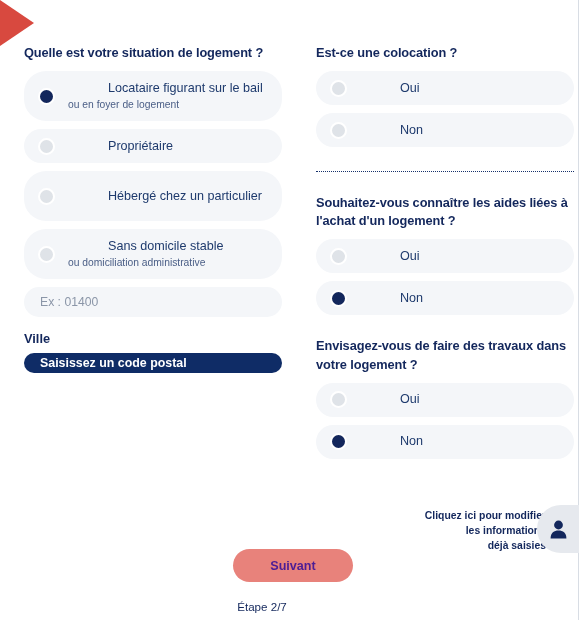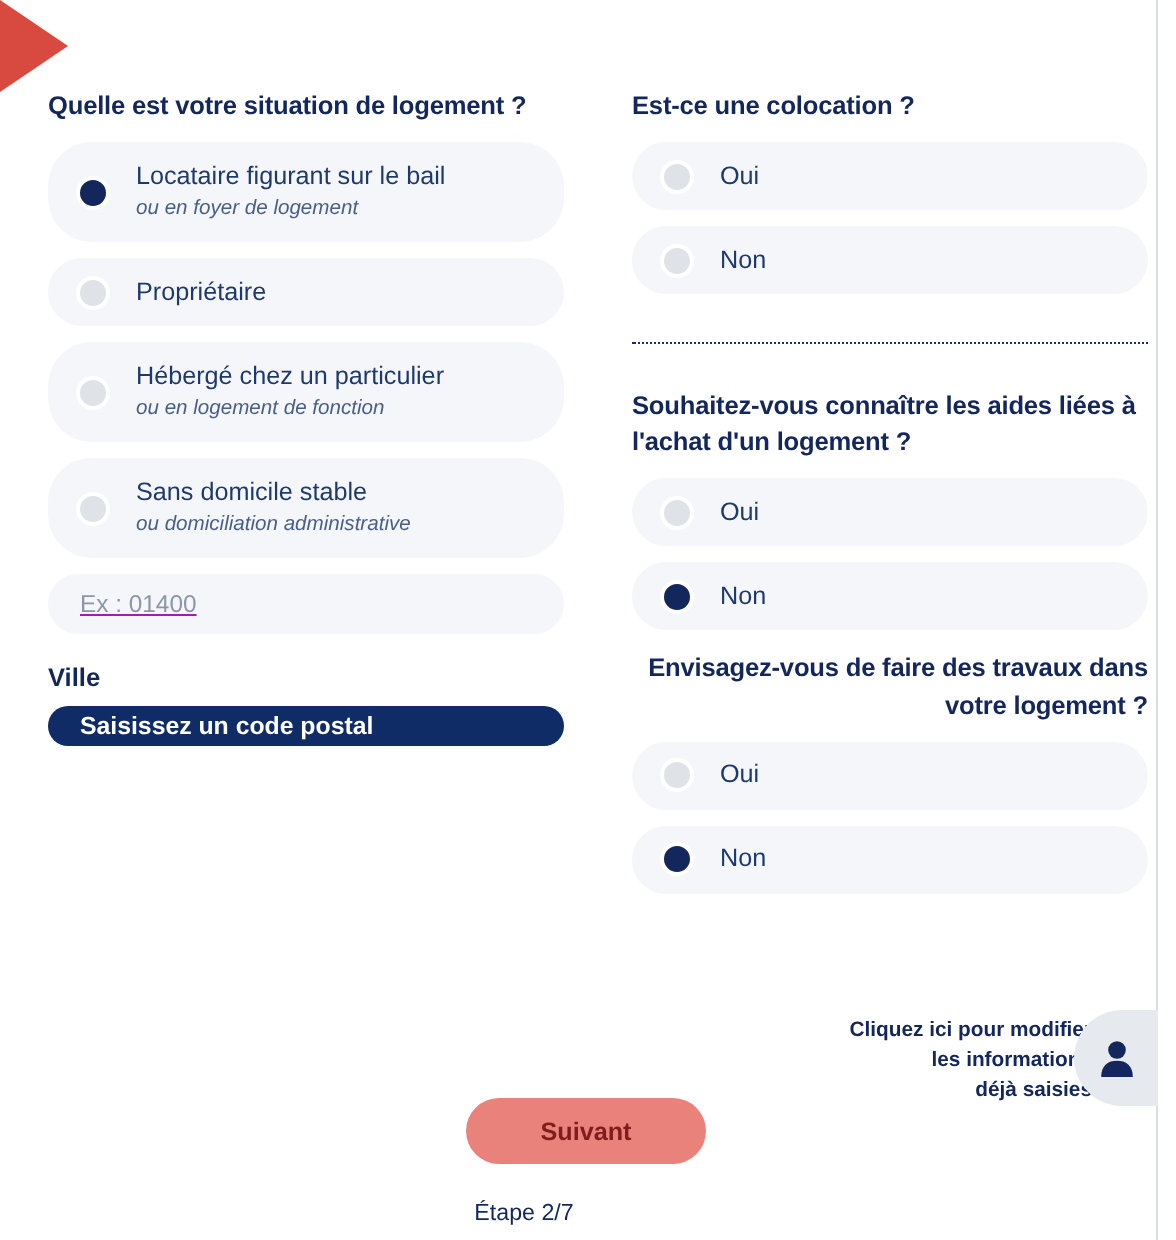--- a/index.html
+++ b/index.html
@@ -53,21 +53,21 @@
 
   h2.q {
     font-size: 12.8px;
     font-weight: bold;
     color: #13275c;
     letter-spacing: -0.1px;
     line-height: 1.42;
     margin-bottom: 9px;
   }
 
-  .q-spaced { margin-top: 10px; text-align: right; }
+  .q-spaced { margin-top: 22px; }
 
   
   .opt {
     background: #f4f6f9;
     border-radius: 22px;
     display: flex;
     align-items: center;
     padding: 0 14px;
     min-height: 34px;
     margin-bottom: 8px;
@@ -85,48 +85,47 @@
     flex: 0 0 17px;
     margin-right: 13px;
   }
   .radio.on { background: #13275c; }
 
   .opt-txt { display: flex; flex-direction: column; justify-content: center; }
   .opt-main {
     font-size: 12.6px;
     color: #1e3a6d;
     line-height: 1.35;
+    margin-left: 40px;
   }
   .opt-sub {
     font-size: 10.3px;
     color: #4a5e86;
     line-height: 1.4;
     margin-top: 1px;
-    font-style: italic;
   }
 
   
   .field-label {
     font-size: 12.8px;
     font-weight: bold;
     color: #13275c;
     margin: 14px 0 7px 0;
   }
   .text-input {
     width: 100%;
     height: 30px;
     border: none;
     outline: none;
     border-radius: 18px;
     background: #f4f6f9;
     padding: 0 16px;
     font-family: "Liberation Sans", sans-serif;
     font-size: 12.2px;
-    color: #a21caf;
-    text-decoration: underline;
+    color: #737373;
   }
   .text-input::placeholder { color: #8b96a8; }
 
   .city-btn {
     width: 100%;
     height: 20px;
     border: none;
     border-radius: 18px;
     background: #0f2c66;
     color: #ffffff;
@@ -176,21 +175,21 @@
 
   .next-btn {
     position: absolute;
     top: 549px;
     left: 233px;
     width: 120px;
     height: 33px;
     border: none;
     border-radius: 18px;
     background: #e8827b;
-    color: #7f1d1d;
+    color: #4c1d95;
     font-family: "Liberation Sans", sans-serif;
     font-size: 12.6px;
     font-weight: bold;
     cursor: pointer;
   }
 
   .step {
     position: absolute;
     top: 600px;
     left: 0;
@@ -229,21 +228,20 @@
       <span class="radio"></span>
       <span class="opt-txt">
         <span class="opt-main">Propriétaire</span>
       </span>
     </div>
 
     <div class="opt tall">
       <span class="radio"></span>
       <span class="opt-txt">
         <span class="opt-main">Hébergé chez un particulier</span>
-        <span class="opt-sub">ou en logement de fonction</span>
       </span>
     </div>
 
     <div class="opt tall">
       <span class="radio"></span>
       <span class="opt-txt">
         <span class="opt-main">Sans domicile stable</span>
         <span class="opt-sub">ou domiciliation administrative</span>
       </span>
     </div>

